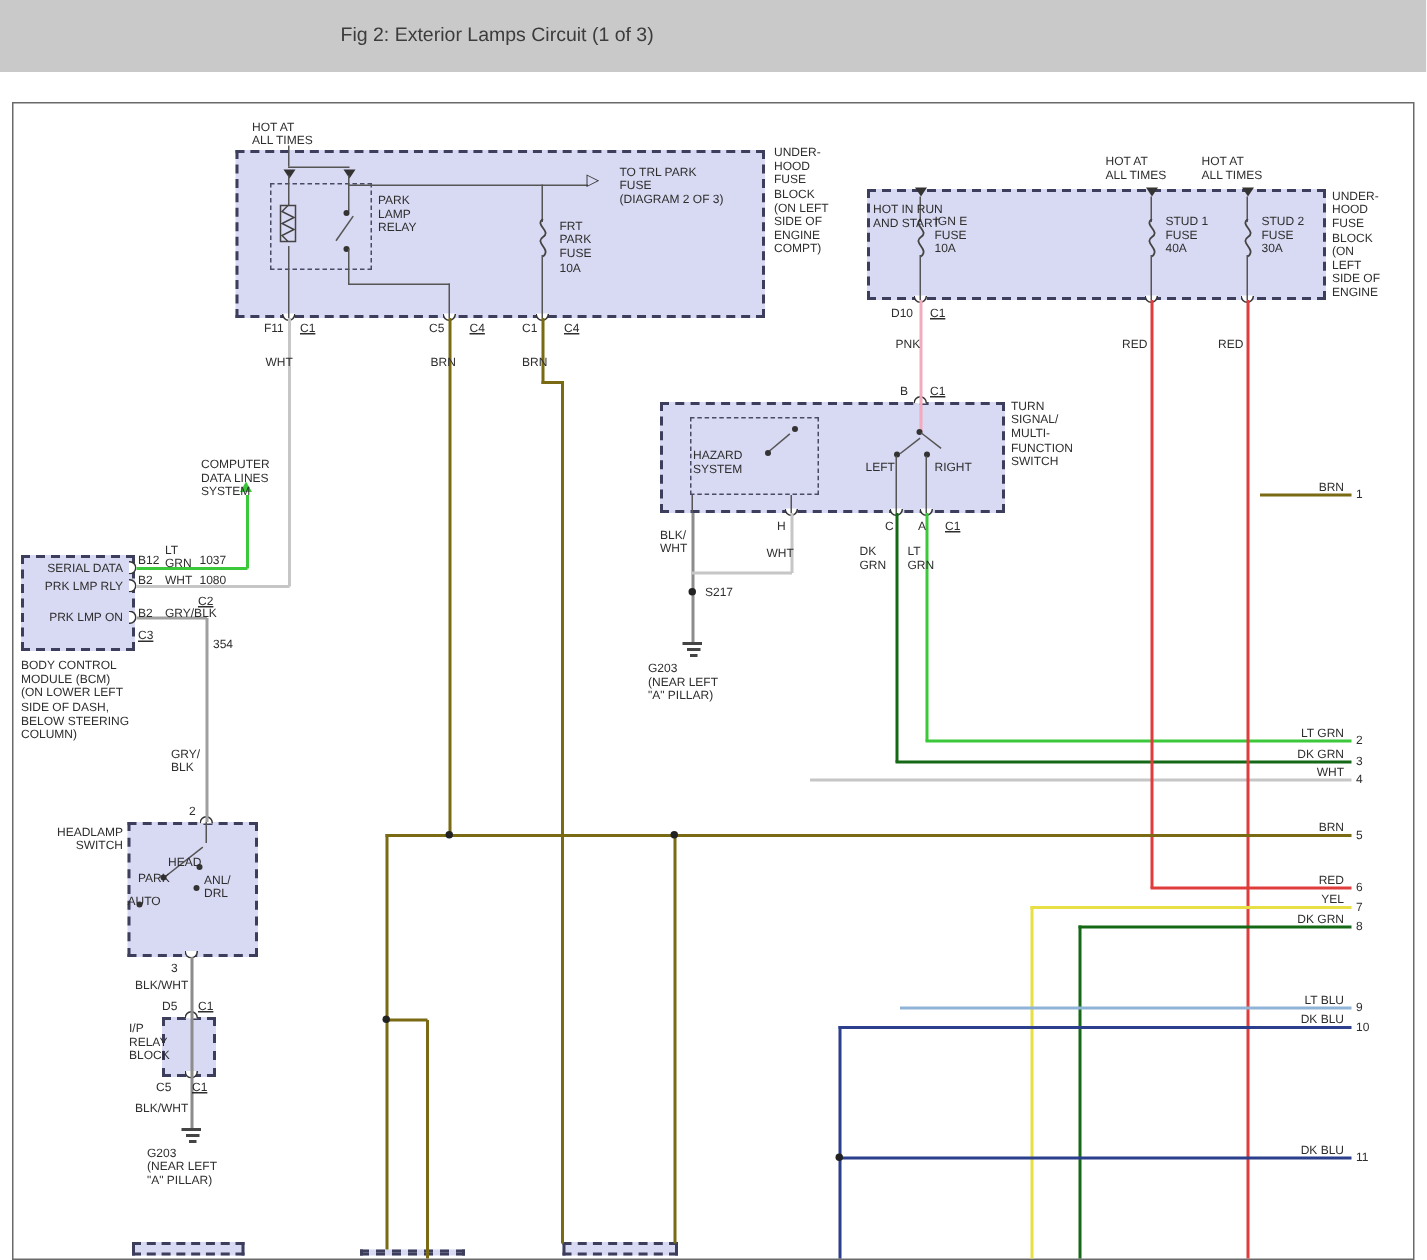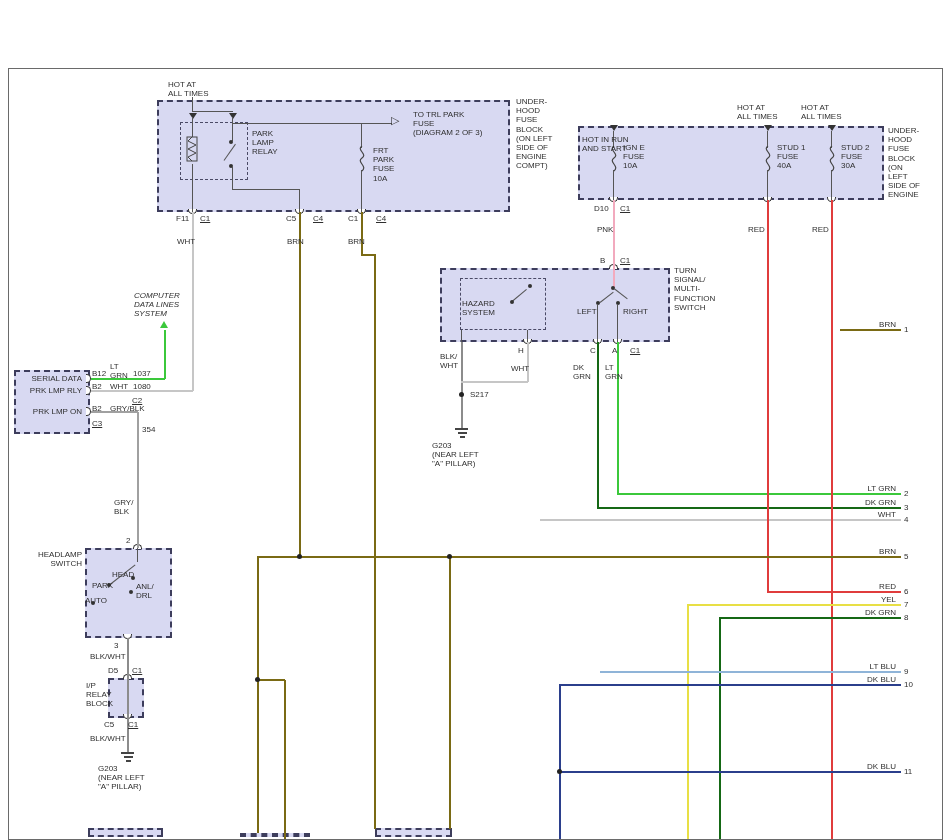--- a/index.html
+++ b/index.html
@@ -32,20 +32,23 @@
   .cup-r{width:5px;height:9px;border-left:none;border-radius:0 9px 9px 0;}
   .gbar{position:absolute;height:2px;background:#444;}
   .arm{position:absolute;height:1px;background:#555;transform-origin:left center;}
   .tri{position:absolute;font-size:11px;color:#333;line-height:1;}
 </style>
 </head>
 <body>
 
 <div class="stage">
 
+  <div class="titlebar">
+    <div class="title">Fig 2: Exterior Lamps Circuit (1 of 3)</div>
+  </div>
 
   <div class="frame"></div>
 
   <div class="box" style="left:157px;top:100px;width:353px;height:112px;"></div>
   <div class="ibox" style="left:180px;top:122px;width:68px;height:58px;"></div>
   <div class="box" style="left:578px;top:126px;width:306px;height:74px;"></div>
   <div class="box" style="left:440px;top:268px;width:230px;height:74px;"></div>
   <div class="ibox" style="left:460px;top:278px;width:86px;height:52px;"></div>
   <div class="box" style="left:14px;top:370px;width:76px;height:64px;"></div>
   <div class="box" style="left:85px;top:548px;width:87px;height:90px;"></div>
@@ -279,38 +282,44 @@
   <div class="lbl" style="left:573px;top:363px;">DK
 GRN</div>
   <div class="lbl" style="left:605px;top:363px;">LT
 GRN</div>
   <div class="lbl" style="left:470px;top:390px;">S217</div>
   <div class="lbl" style="left:440px;top:402px;"></div>
   <div class="lbl ctr" style="left:432px;top:441px;width:60px;">G203
 (NEAR LEFT
 "A" PILLAR)</div>
 
-  <div class="lbl ctr" style="left:134px;top:291px;width:62px;font-style:italic;">COMPUTER
+  <div class="lbl ctr" style="left:134px;top:305px;width:62px;">COMPUTER
 DATA LINES
 SYSTEM</div>
   <div class="lbl rt" style="left:16px;top:374px;width:66px;">SERIAL DATA</div>
   <div class="lbl rt" style="left:16px;top:386px;width:66px;">PRK LMP RLY</div>
   <div class="lbl rt" style="left:16px;top:407px;width:66px;">PRK LMP ON</div>
   <div class="lbl" style="left:92px;top:369px;">B12</div>
   <div class="lbl" style="left:110px;top:362px;">LT
 GRN</div>
   <div class="lbl" style="left:133px;top:369px;">1037</div>
   <div class="lbl" style="left:92px;top:382px;">B2</div>
   <div class="lbl" style="left:110px;top:382px;">WHT</div>
   <div class="lbl" style="left:133px;top:382px;">1080</div>
   <div class="lbl u" style="left:92px;top:396px;margin-left:40px;">C2</div>
   <div class="lbl" style="left:92px;top:404px;">B2</div>
   <div class="lbl" style="left:110px;top:404px;">GRY/BLK</div>
   <div class="lbl u" style="left:92px;top:419px;">C3</div>
   <div class="lbl" style="left:142px;top:425px;">354</div>
+  <div class="lbl" style="left:14px;top:439px;">BODY CONTROL
+MODULE (BCM)
+(ON LOWER LEFT
+SIDE OF DASH,
+BELOW STEERING
+COLUMN)</div>
   <div class="lbl" style="left:114px;top:498px;">GRY/
 BLK</div>
 
   <div class="lbl rt" style="left:30px;top:550px;width:52px;">HEADLAMP
 SWITCH</div>
   <div class="lbl" style="left:126px;top:536px;">2</div>
   <div class="lbl" style="left:112px;top:570px;">HEAD</div>
   <div class="lbl" style="left:92px;top:581px;">PARK</div>
   <div class="lbl" style="left:85px;top:596px;">AUTO</div>
   <div class="lbl" style="left:136px;top:582px;">ANL/

